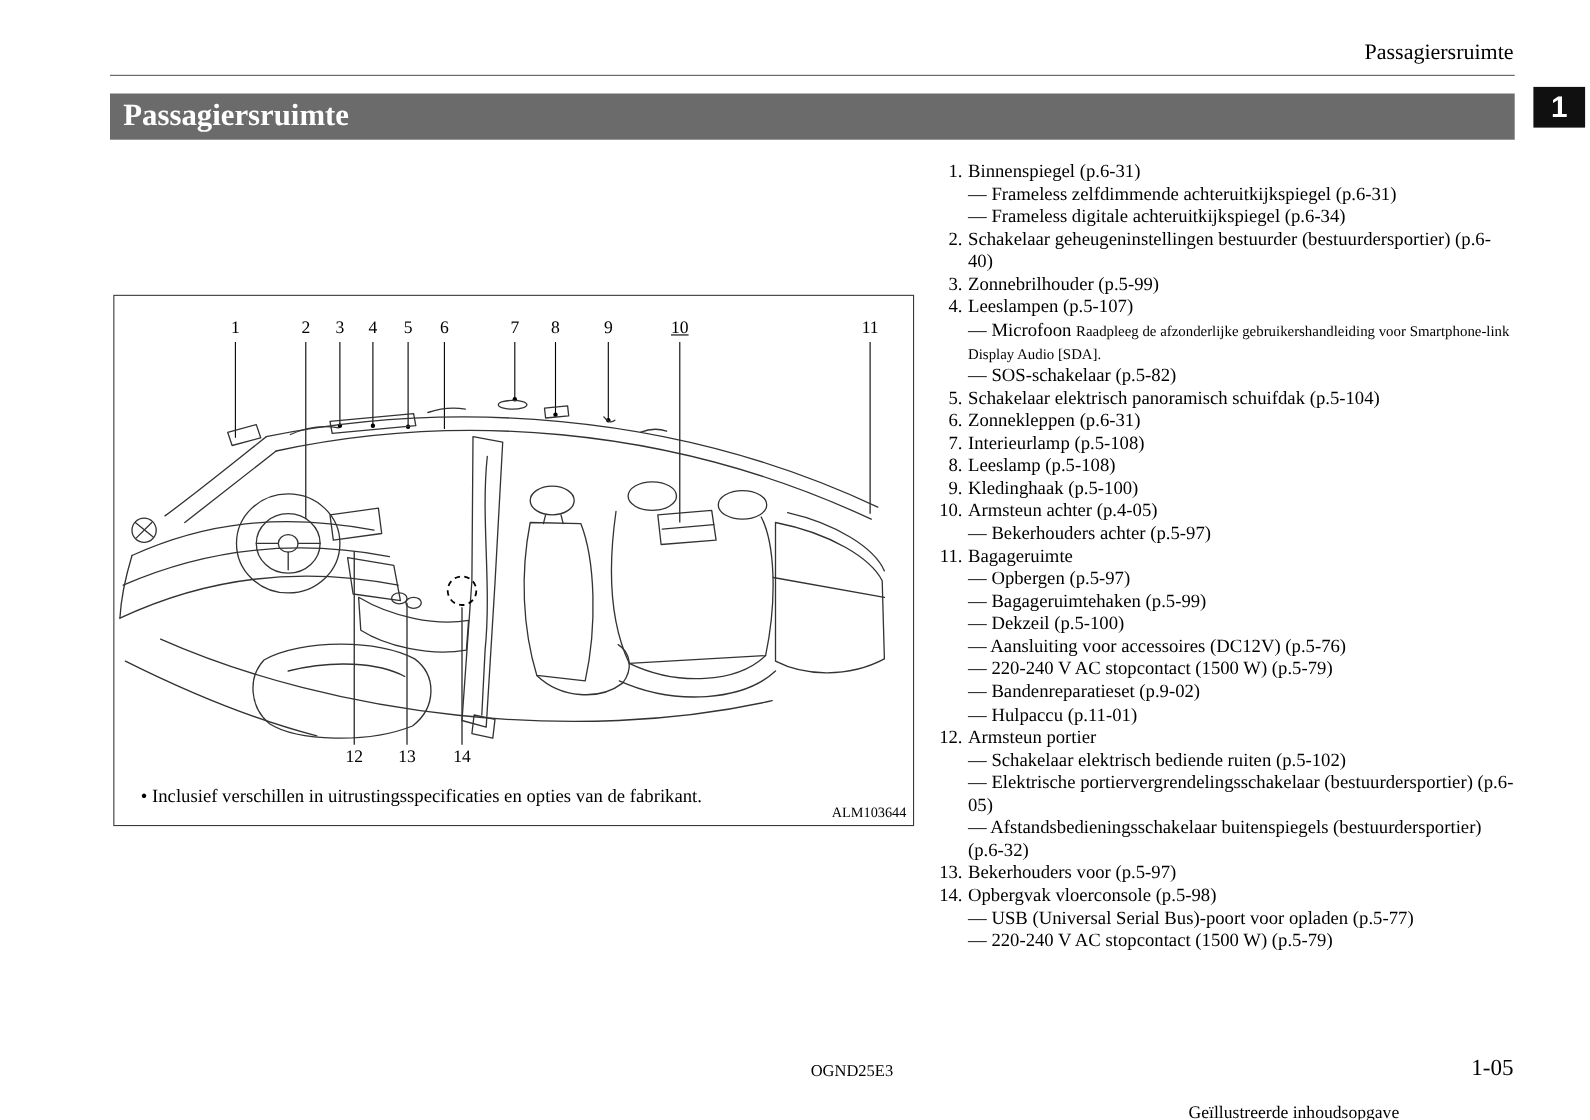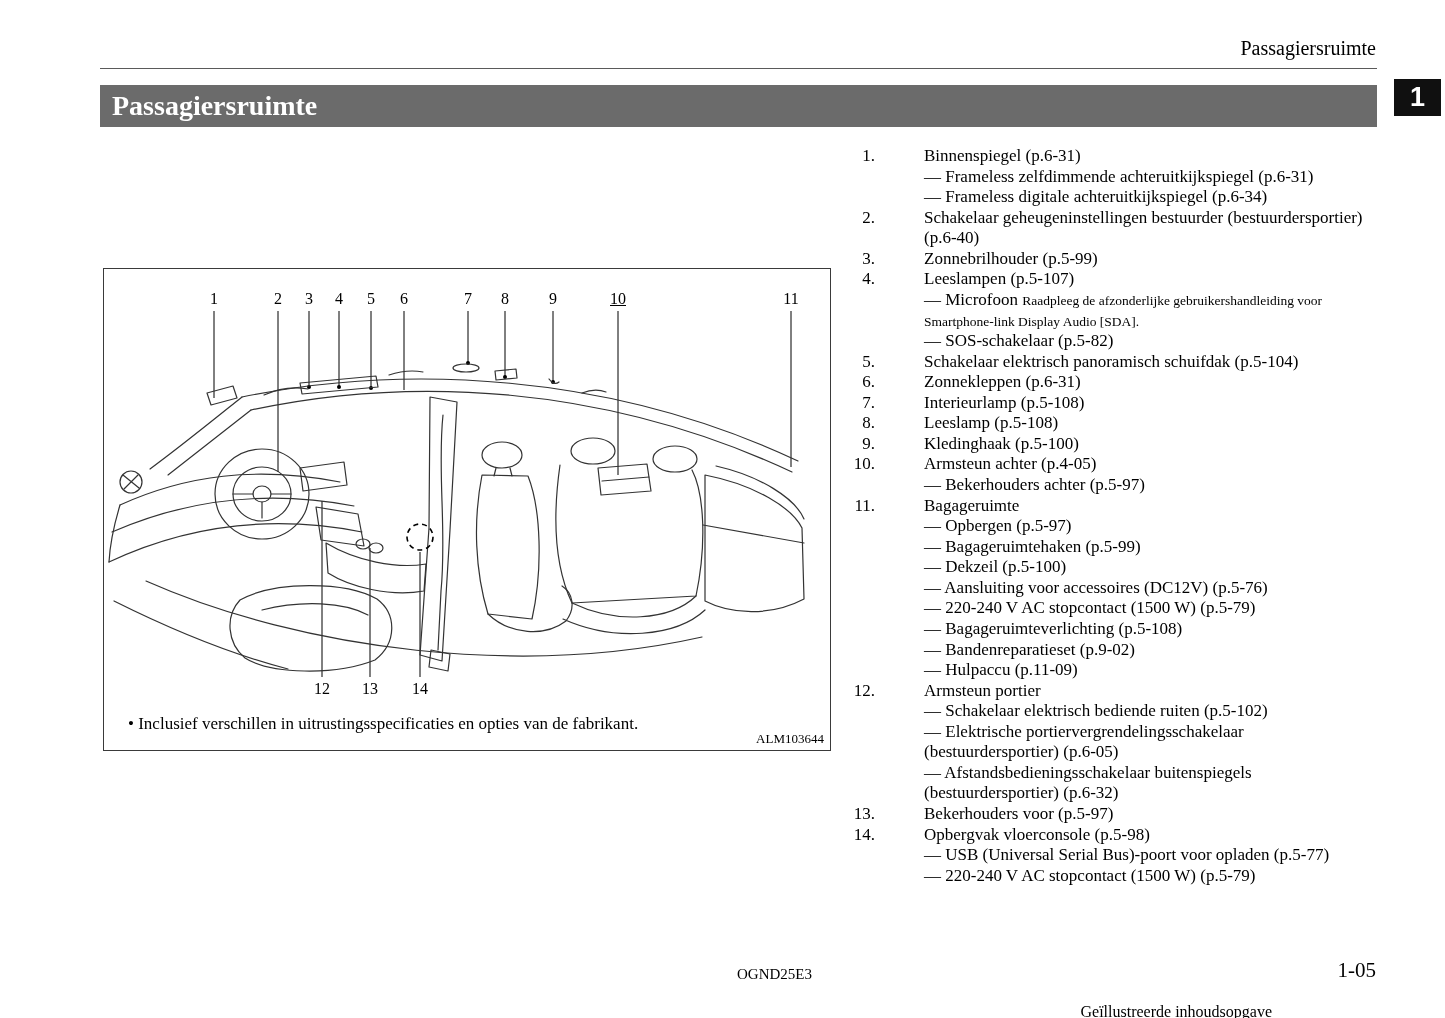--- a/index.html
+++ b/index.html
@@ -31,21 +31,21 @@
     font-size:16px; line-height:1; background:#fff; padding:0 2px;
   }
   .figure-note { position:absolute; left:24px; bottom:16px; font-size:17px; }
   .figure-code { position:absolute; right:6px; bottom:3px; font-size:13px;margin-left:40px; }
   .legend {
     position:absolute; top:146px; left:849px; width:528px;
     font-size:17px; line-height:1.21;
   }
   .item { display:flex; }
   .num { flex:0 0 26px; text-align:right; margin-right:5px; }
-  .body { flex:1; min-width:0;margin-left:44px; }
+  .body { flex:1; min-width:0; }
   .sub { }
   .sub .small { font-size:13.5px; }
   .footer-code { position:absolute; left:737px; top:966px; font-size:15px; }
   .footer-section { position:absolute; top:1003px; right:173px; font-size:16px; }
   .footer-page { position:absolute; top:958px; right:69px; font-size:21px; }
 </style>
 </head>
 <body>
 
 <div class="running-head">Passagiersruimte</div>
@@ -242,23 +242,22 @@
     </div>
     <div class="item">
       <span class="num">11.</span>
       <div class="body">
         <div class="main">Bagageruimte</div>
         <div class="sub">— Opbergen (p.5-97)</div>
         <div class="sub">— Bagageruimtehaken (p.5-99)</div>
         <div class="sub">— Dekzeil (p.5-100)</div>
         <div class="sub">— Aansluiting voor accessoires (DC12V) (p.5-76)</div>
         <div class="sub">— 220-240 V AC stopcontact (1500 W) (p.5-79)</div>
-        <div class="sub">— Bagageruimteverlichting (p.5-108)</div>
         <div class="sub">— Bandenreparatieset (p.9-02)</div>
-        <div class="sub">— Hulpaccu (p.11-09)</div>
+        <div class="sub">— Hulpaccu (p.11-01)</div>
       </div>
     </div>
     <div class="item">
       <span class="num">12.</span>
       <div class="body">
         <div class="main">Armsteun portier</div>
         <div class="sub">— Schakelaar elektrisch bediende ruiten (p.5-102)</div>
         <div class="sub">— Elektrische portiervergrendelingsschakelaar (bestuurdersportier) (p.6-05)</div>
         <div class="sub">— Afstandsbedieningsschakelaar buitenspiegels (bestuurdersportier) (p.6-32)</div>
       </div>

